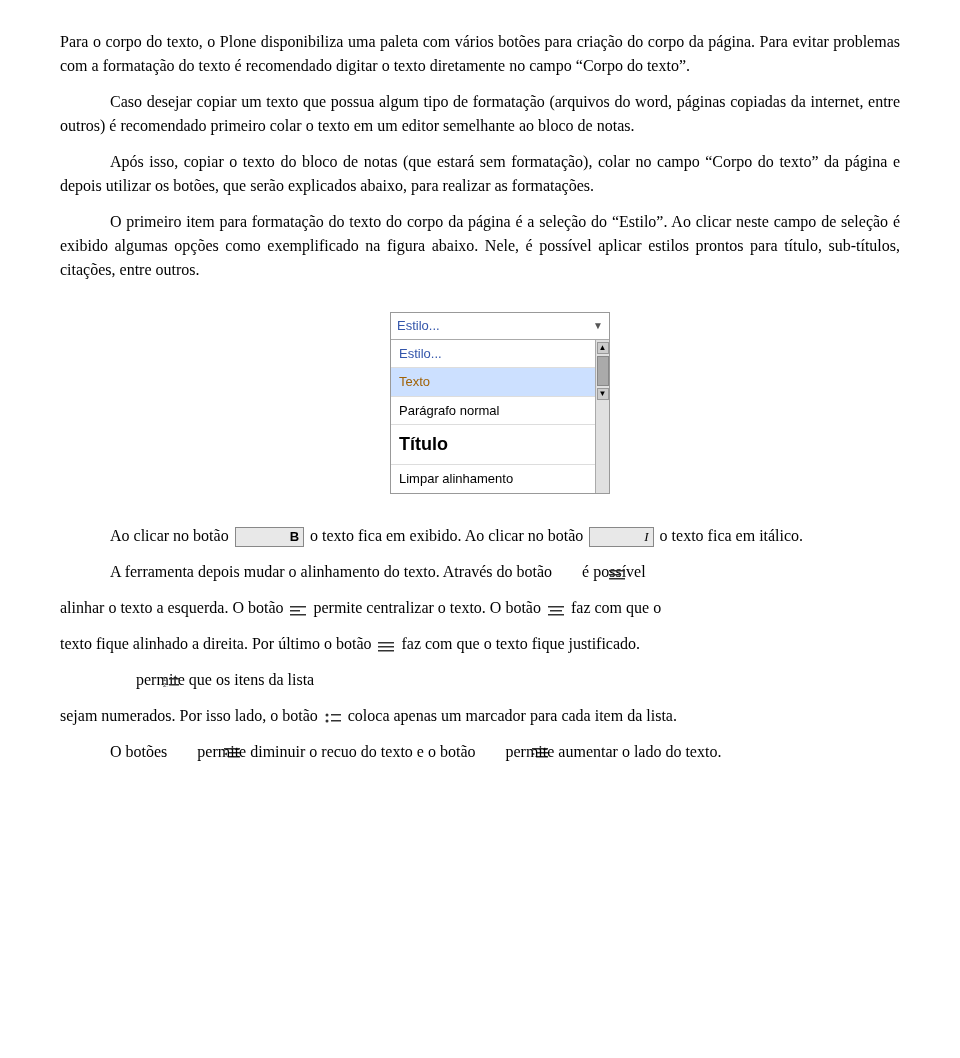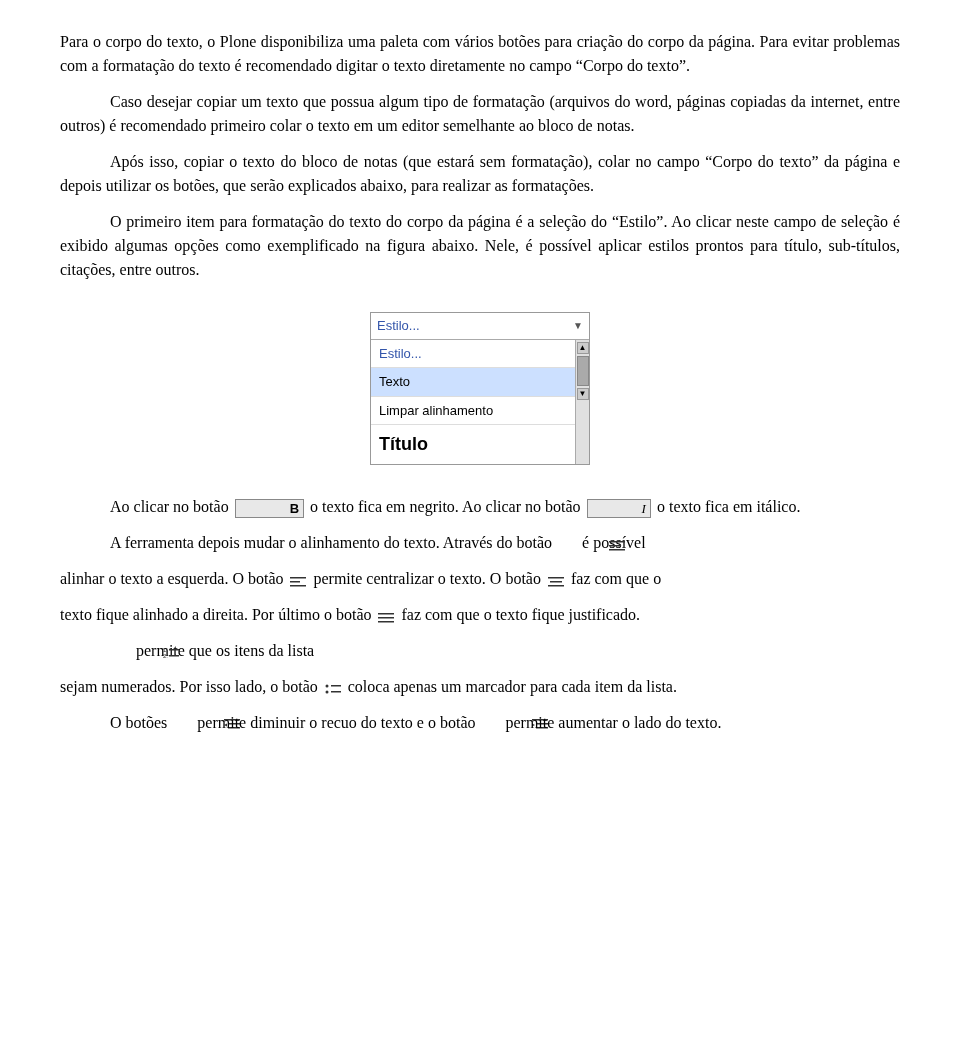--- a/index.html
+++ b/index.html
@@ -23,21 +23,21 @@
       text-align: justify;
       margin-bottom: 12px;
     }
 
     .indent {
       text-indent: 50px;
     }
 
     .dropdown-container {
       display: flex;
-      justify-content: center;
+      justify-content: flex-end;
       margin: 30px auto;
       width: 260px;
     }
 
     .dropdown-wrapper {
       width: 220px;
       border: 1px solid #999;
       background: #fff;
       font-family: Arial, sans-serif;
       font-size: 13px;
@@ -64,21 +64,21 @@
       cursor: pointer;
       color: #000;
     }
 
     .dropdown-item:last-child {
       border-bottom: none;
     }
 
     .dropdown-item.selected {
       background: #cce0ff;
-      color: #000000;
+      color: #a16207;
     }
 
     .dropdown-item.title-item {
       font-size: 18px;
       font-weight: bold;
       padding: 6px 8px;
     }
 
     .dropdown-main {
       display: flex;
@@ -203,36 +203,37 @@
 
     <div class="dropdown-header">
       <span>Estilo...</span>
       <span class="dropdown-arrow">▼</span>
     </div>
 
     <div class="dropdown-main">
       <div class="dropdown-items-list">
         <div class="dropdown-item" style="color:#3355aa;">Estilo...</div>
         <div class="dropdown-item selected">Texto</div>
+        <div class="dropdown-item">Parágrafo normal</div>
+        <div class="dropdown-item title-item">Título</div>
         <div class="dropdown-item">Limpar alinhamento</div>
-        <div class="dropdown-item title-item">Título</div>
       </div>
       <div class="scrollbar-track">
         <div class="scrollbar-btn">▲</div>
         <div class="scrollbar-thumb"></div>
         <div class="scrollbar-btn">▼</div>
       </div>
     </div>
   </div>
 </div>
 
 <p class="content-block indent">
   <span>Ao clicar no botão</span>
   <span class="icon-btn">B</span>
-  <span>o texto fica em negrito. Ao clicar no botão</span>
+  <span>o texto fica em exibido. Ao clicar no botão</span>
   <span class="icon-btn italic">I</span>
   <span>o texto fica em itálico.</span>
 </p>
 
 <p class="content-block indent">
   <span>A ferramenta depois mudar o alinhamento do texto. Através do botão</span>
   <span class="align-icon">
     <svg viewBox="0 0 18 14" fill="none" xmlns="http://www.w3.org/2000/svg">
       <rect x="1" y="1" width="16" height="1.5" fill="#333"></rect>
       <rect x="1" y="5" width="12" height="1.5" fill="#333"></rect>

